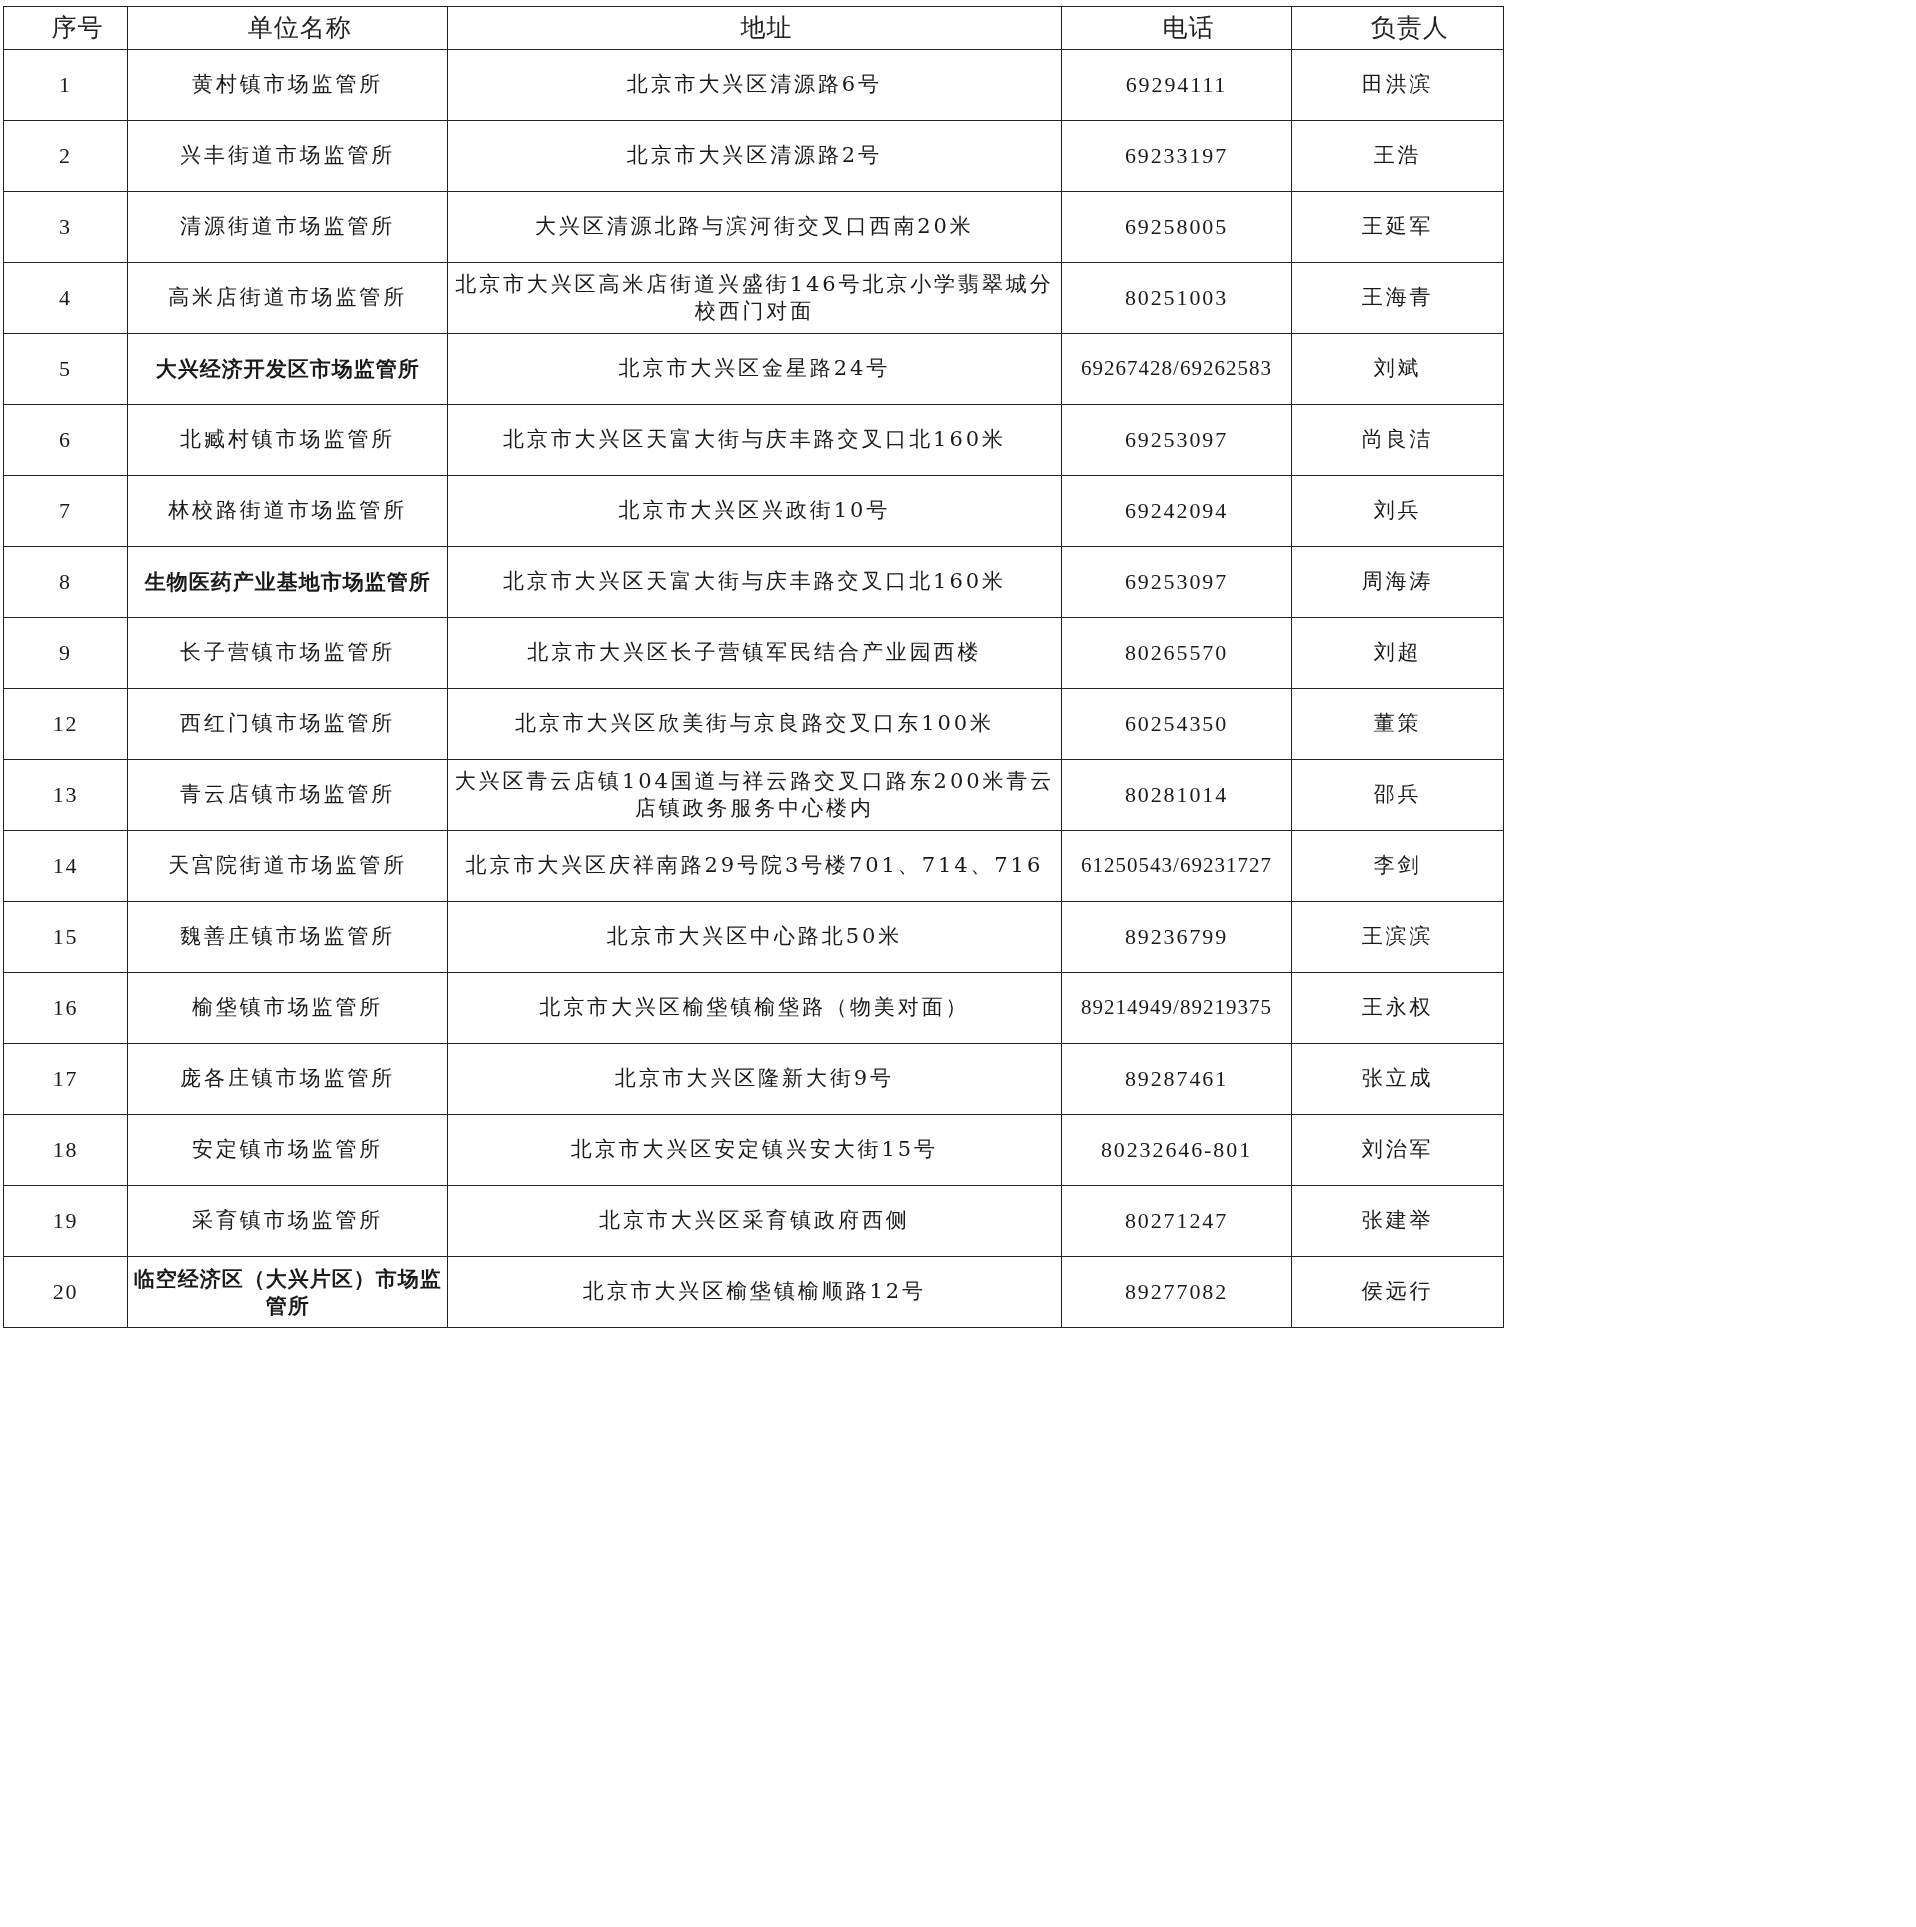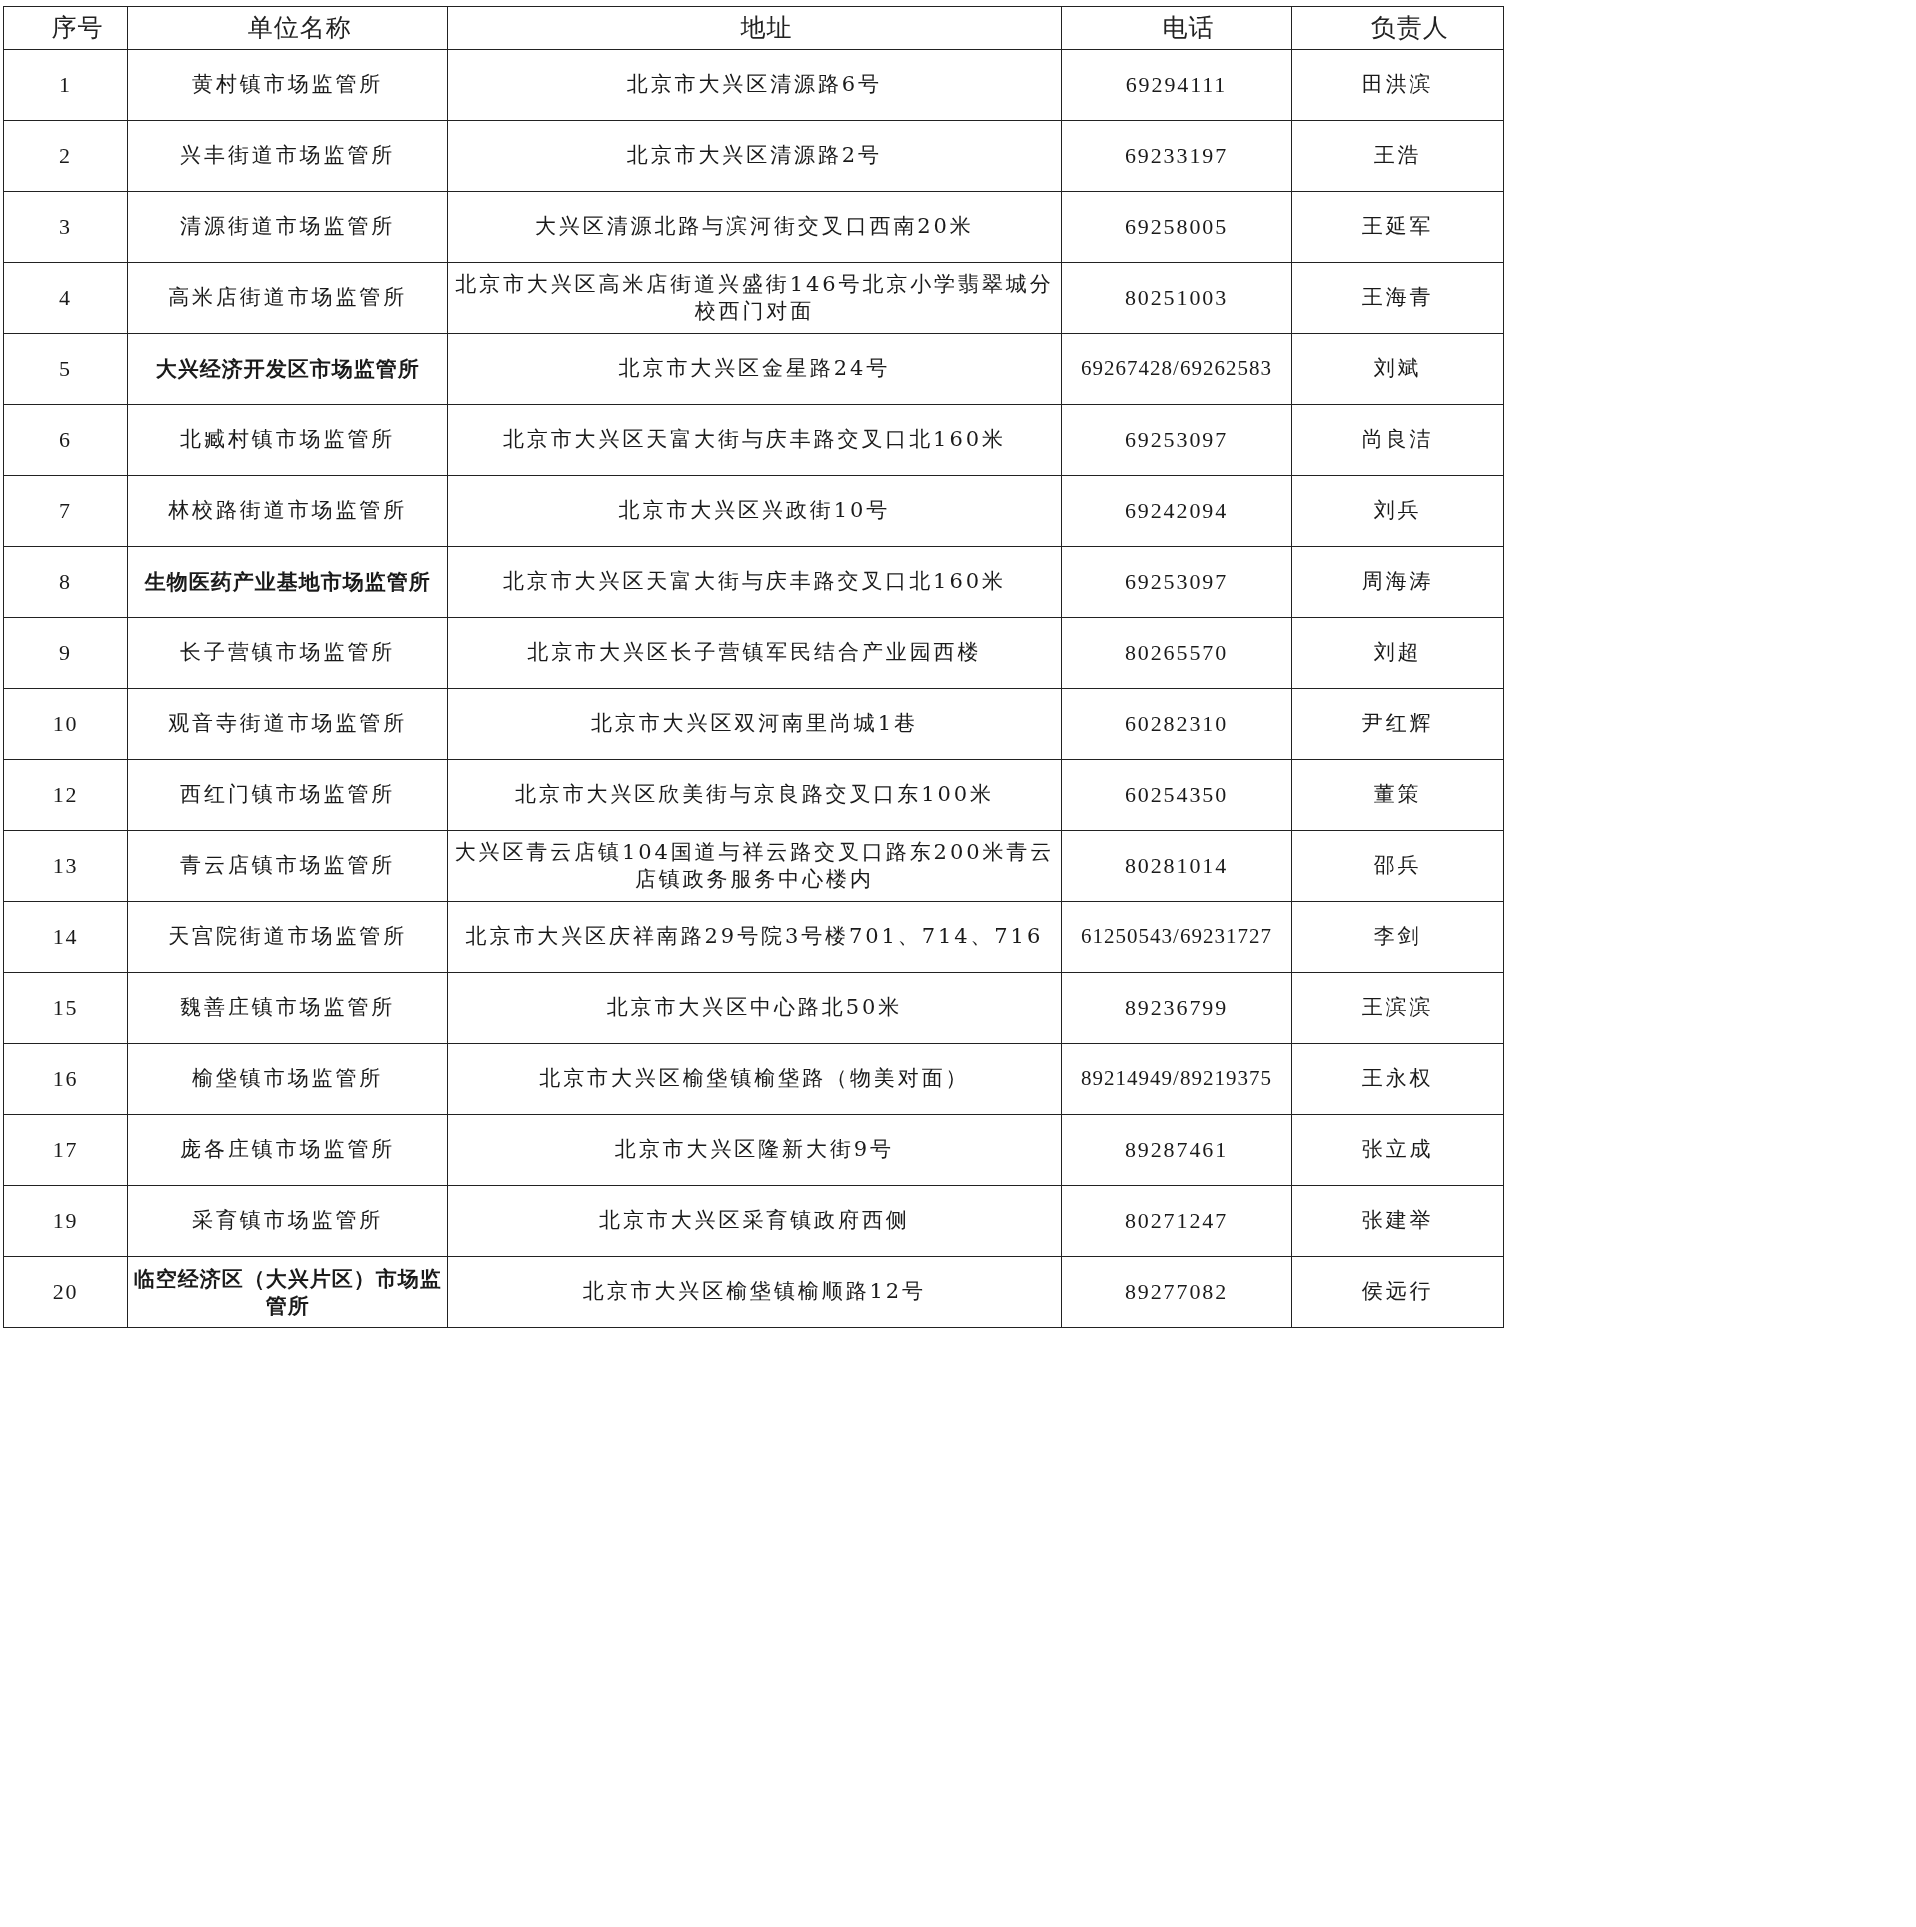--- a/index.html
+++ b/index.html
@@ -147,27 +147,20 @@
     <td class="person">周海涛</td>
   </tr>
       <tr>
     <td class="num">9</td>
     <td class="name">长子营镇市场监管所</td>
     <td class="addr">北京市大兴区长子营镇军民结合产业园西楼</td>
     <td class="phone">80265570</td>
     <td class="person">刘超</td>
   </tr>
       <tr>
-    <td class="num">10</td>
-    <td class="name">观音寺街道市场监管所</td>
-    <td class="addr">北京市大兴区双河南里尚城1巷</td>
-    <td class="phone">60282310</td>
-    <td class="person">尹红辉</td>
-  </tr>
-      <tr>
     <td class="num">12</td>
     <td class="name">西红门镇市场监管所</td>
     <td class="addr">北京市大兴区欣美街与京良路交叉口东100米</td>
     <td class="phone">60254350</td>
     <td class="person">董策</td>
   </tr>
       <tr>
     <td class="num">13</td>
     <td class="name">青云店镇市场监管所</td>
     <td class="addr">大兴区青云店镇104国道与祥云路交叉口路东200米青云店镇政务服务中心楼内</td>
@@ -196,20 +189,27 @@
     <td class="person">王永权</td>
   </tr>
       <tr>
     <td class="num">17</td>
     <td class="name">庞各庄镇市场监管所</td>
     <td class="addr">北京市大兴区隆新大街9号</td>
     <td class="phone">89287461</td>
     <td class="person">张立成</td>
   </tr>
       <tr>
+    <td class="num">18</td>
+    <td class="name">安定镇市场监管所</td>
+    <td class="addr">北京市大兴区安定镇兴安大街15号</td>
+    <td class="phone">80232646-801</td>
+    <td class="person">刘治军</td>
+  </tr>
+      <tr>
     <td class="num">19</td>
     <td class="name">采育镇市场监管所</td>
     <td class="addr">北京市大兴区采育镇政府西侧</td>
     <td class="phone">80271247</td>
     <td class="person">张建举</td>
   </tr>
       <tr>
     <td class="num">20</td>
     <td class="name long">临空经济区（大兴片区）市场监管所</td>
     <td class="addr">北京市大兴区榆垡镇榆顺路12号</td>

